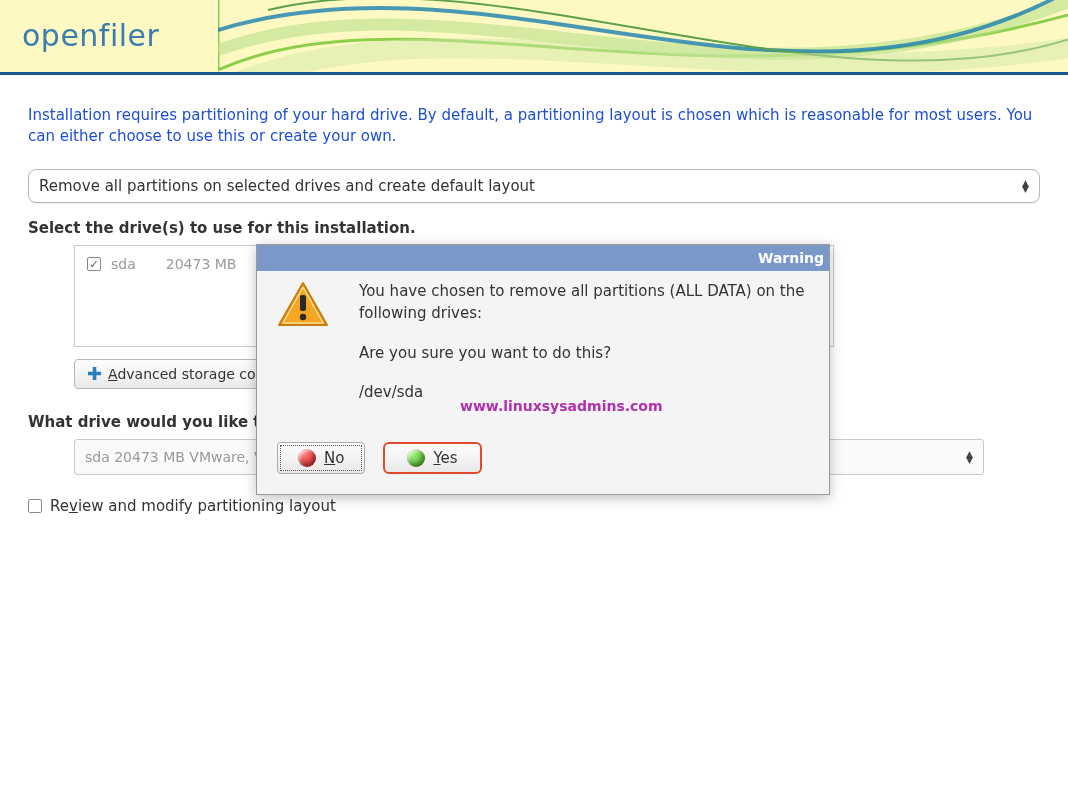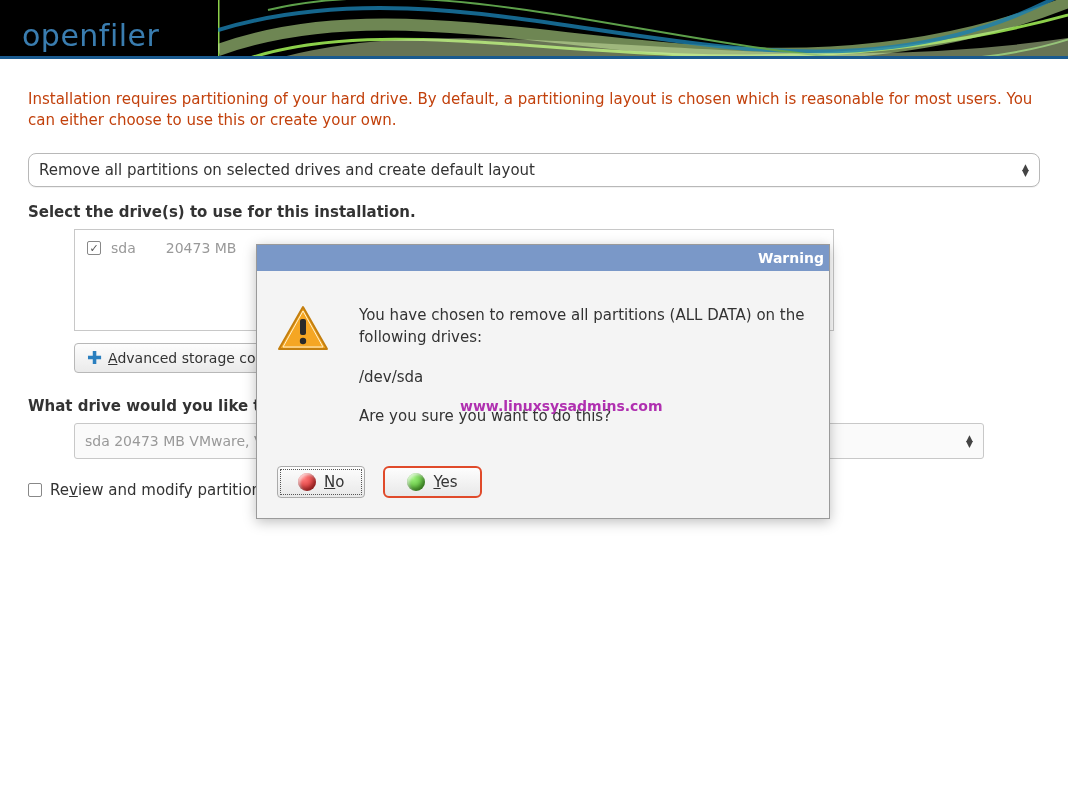--- a/index.html
+++ b/index.html
@@ -13,23 +13,23 @@
   overflow: hidden;
   position: relative;
 }
 .installer {
   width: 100%;
   height: 100%;
   display: flex;
   flex-direction: column;
 }
 .header {
-  height: 56px;
+  height: 72px;
   position: relative;
-  background: #000000;
+  background: #fef9c3;
   overflow: hidden;
 }
 .header-swoosh {
   position: absolute;
   top: -50px;
   right: -50px;
   width: 900px;
   height: 200px;
 }
 .logo {
@@ -45,21 +45,21 @@
   height: 3px;
   background: #1a5a8f;
 }
 .content {
   flex: 1;
   padding: 30px 28px 10px 28px;
   position: relative;
 }
 .intro {
   font-size: 15px;
-  color: #c2410c;
+  color: #1d4ed8;
   line-height: 1.4;
   margin-bottom: 22px;
 }
 .dropdown {
   border: 1px solid #b8b8b8;
   border-radius: 8px;
   background: #fff;
   padding: 7px 10px;
   font-size: 15px;
   display: flex;
@@ -212,21 +212,21 @@
 }
 .dialog-title {
   background: #7a98c8;
   color: #fff;
   text-align: right;
   padding: 5px;
   font-size: 14px;
   font-weight: bold;
 }
 .dialog-body {
-  padding: 34px 20px 20px 20px;
+  padding: 10px 20px 20px 20px;
   display: flex;
   gap: 22px;
 }
 .warn-icon-wrap { width: 60px; }
 .dialog-text { flex: 1; font-size: 15px; line-height: 1.45; color: #333; }
 .dialog-text p { margin-bottom: 18px; }
 .watermark {
   color: #b030b0;
   position: absolute;
   left: 460px;
@@ -330,22 +330,22 @@
       <div class="warn-icon-wrap">
         <svg width="52" height="48" viewBox="0 0 52 48">
           <path d="M26 2 L50 44 L2 44 Z" fill="#f5a623" stroke="#c47f0f" stroke-width="2" stroke-linejoin="round"></path>
           <path d="M26 6 L46 42 L6 42 Z" fill="none" stroke="#fff3d0" stroke-width="1"></path>
           <rect x="23" y="14" width="6" height="16" rx="2" fill="#2a2a2a"></rect>
           <circle cx="26" cy="36" r="3.2" fill="#2a2a2a"></circle>
         </svg>
       </div>
       <div class="dialog-text">
         <p>You have chosen to remove all partitions (ALL DATA) on the following drives:</p>
+        <p>Are you sure you want to do this?</p>
         <p>/dev/sda</p>
-        <p>Are you sure you want to do this?</p>
       </div>
     </div>
     <div class="dialog-actions">
       <div class="dlg-btn no">
         <span class="ball red"></span>
         <span><span class="und">N</span><span>o</span></span>
       </div>
       <div class="dlg-btn yes">
         <span class="ball green"></span>
         <span><span class="und">Y</span><span>es</span></span>

